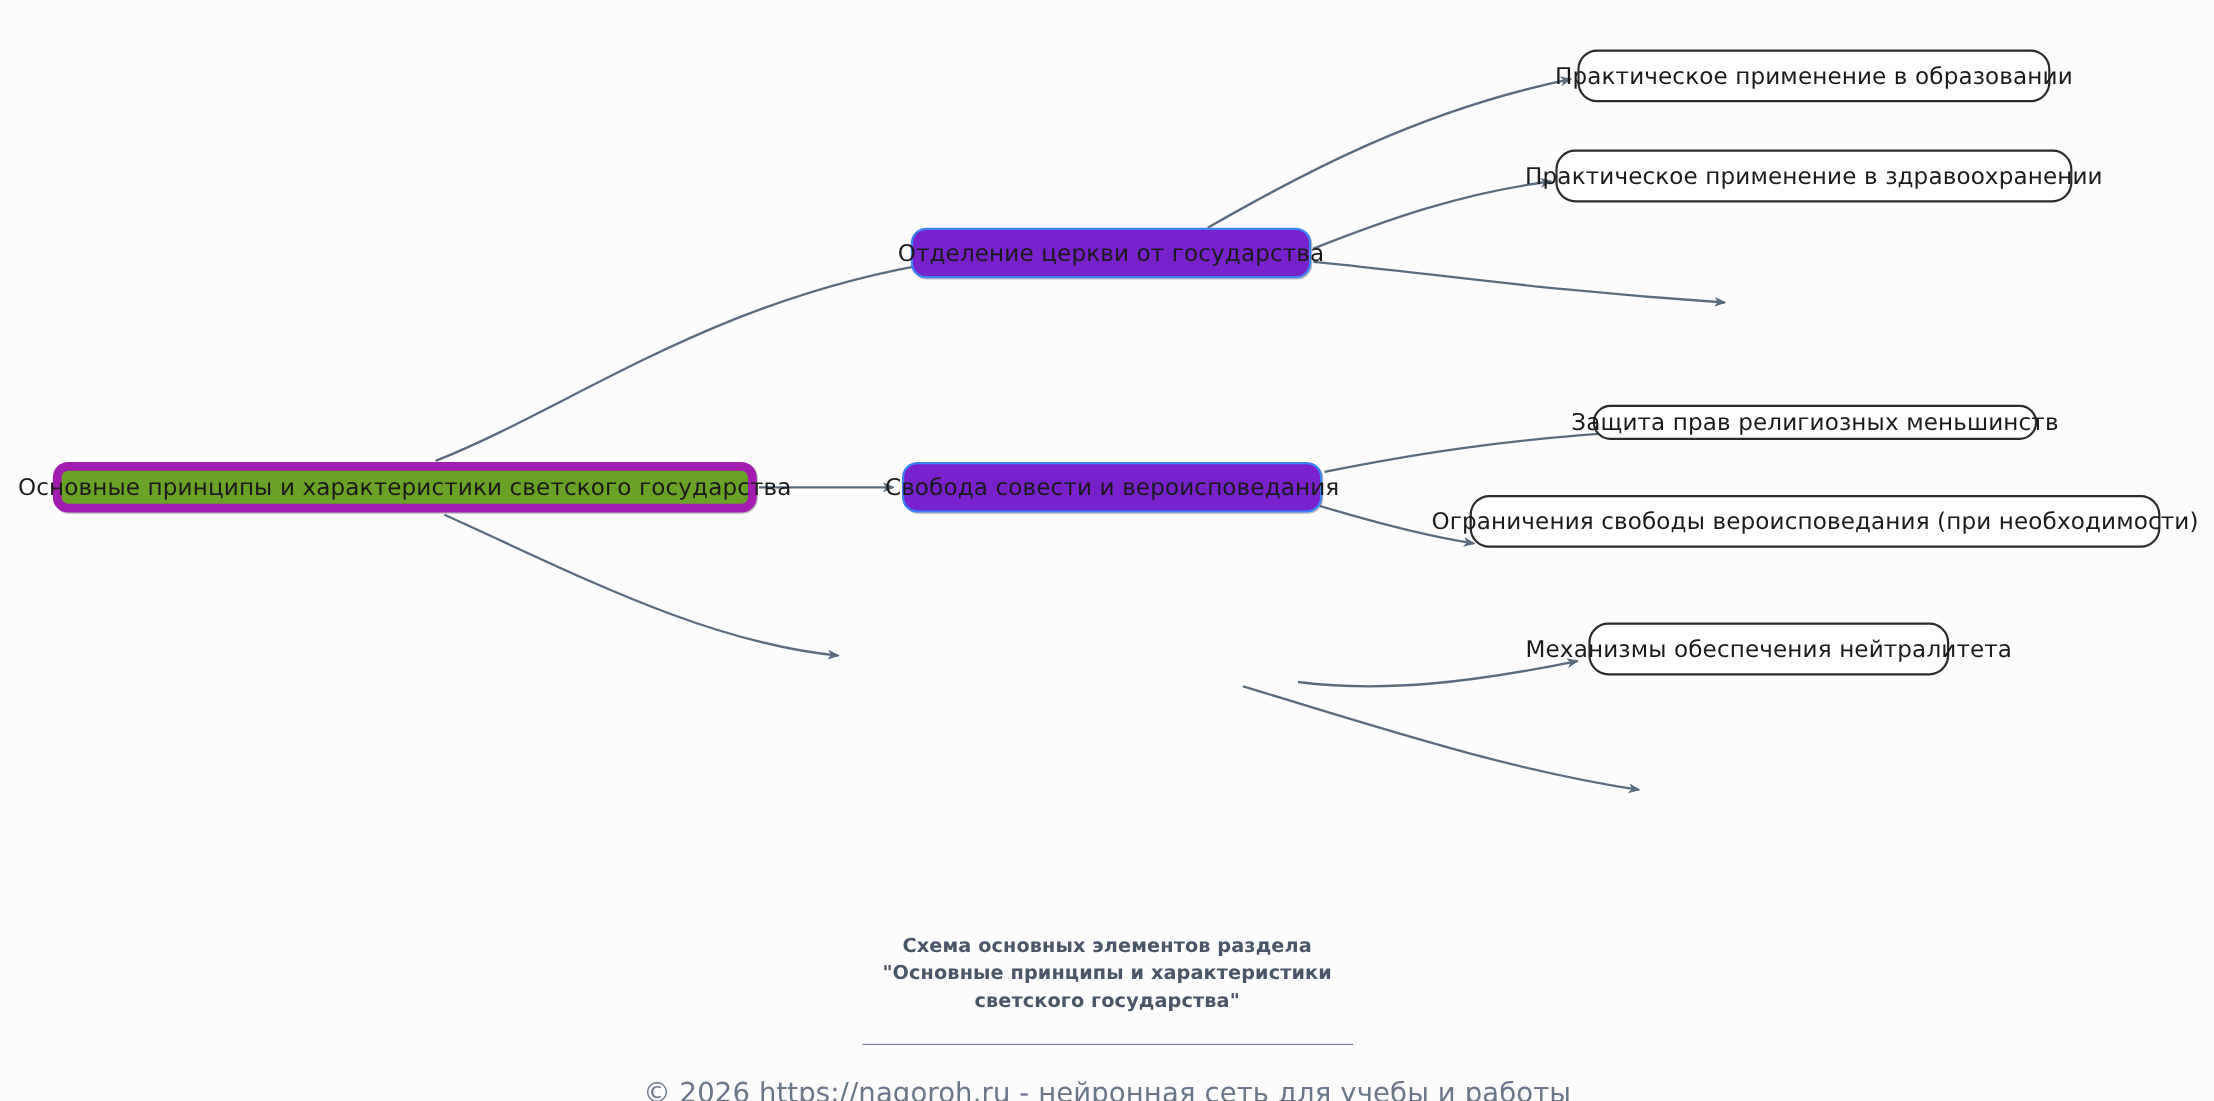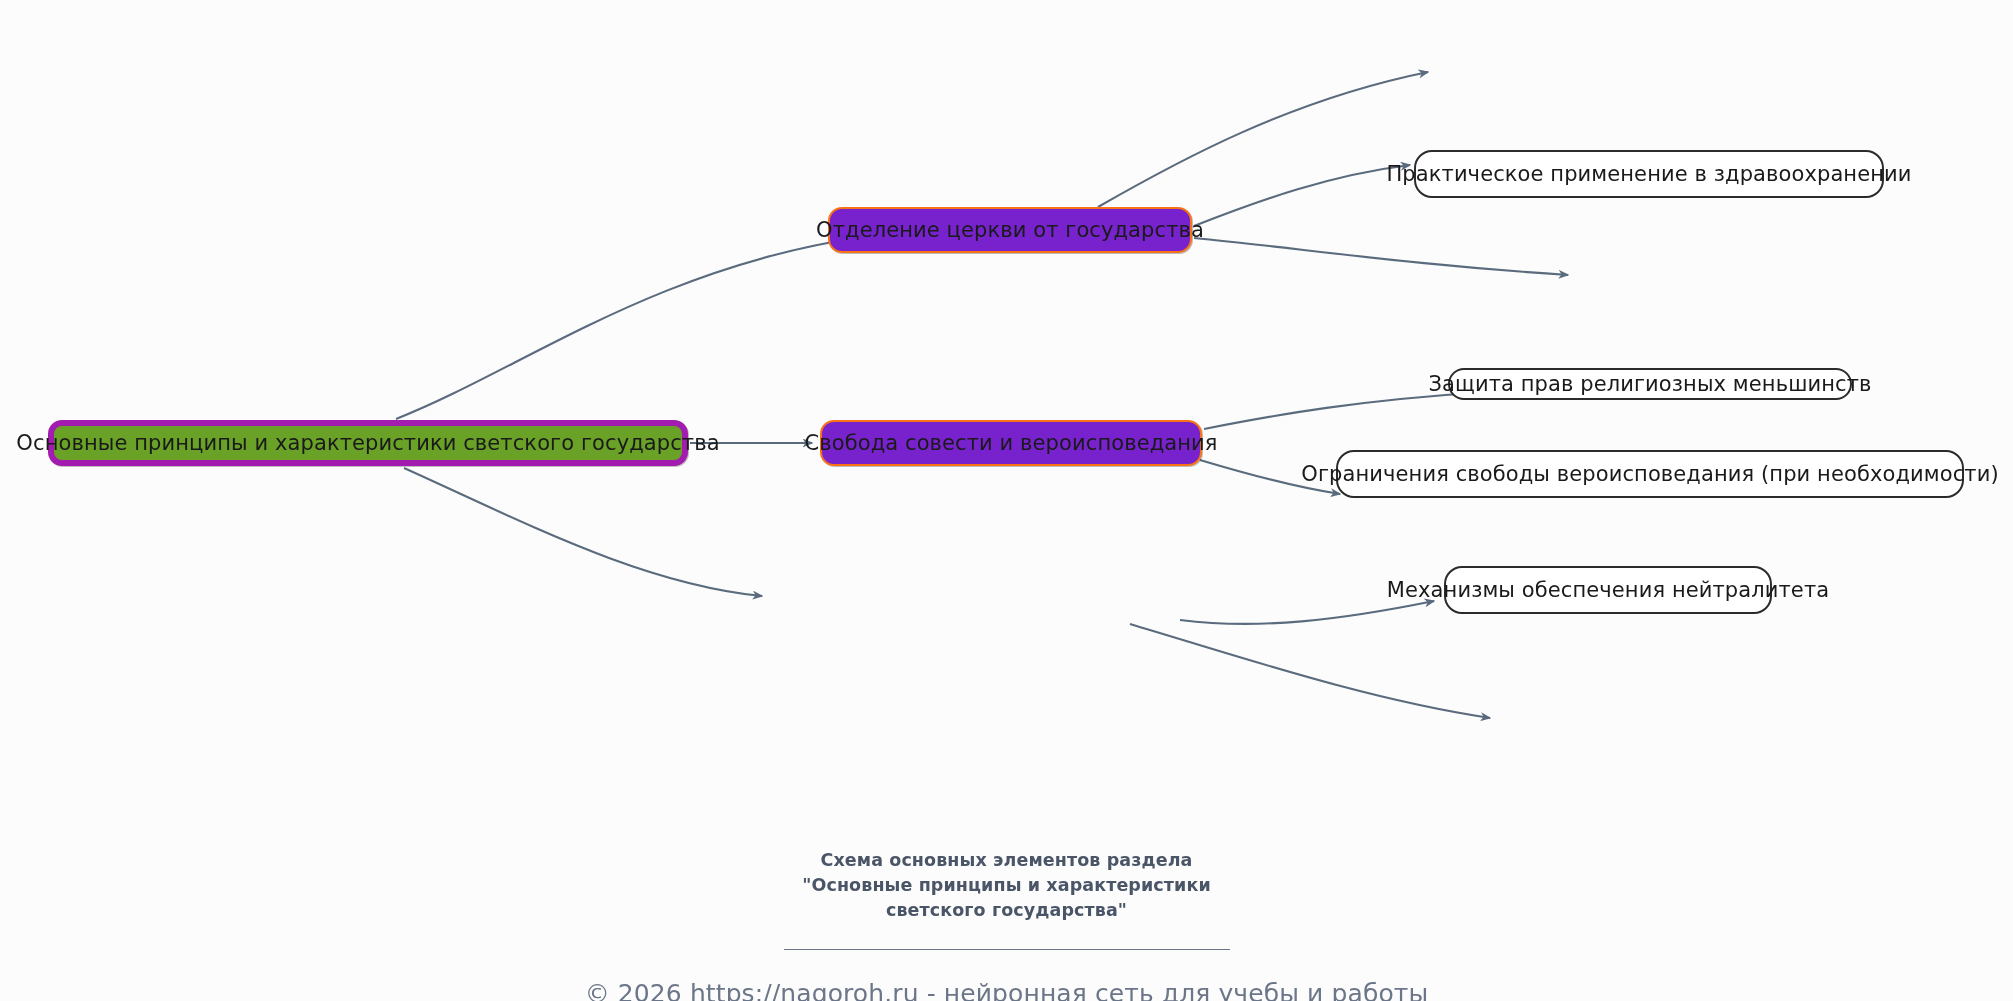--- a/index.html
+++ b/index.html
@@ -37,26 +37,26 @@
     justify-content: center;
     border-radius: 14px;
     white-space: nowrap;
     font-size: 21px;
     line-height: 1;
     letter-spacing: 0.1px;
     color: #1a1a1a;
   }
   .node-root {
     background: #6aa227;
-    border: 6px solid #a21caf;
+    border: 8px solid #a21caf;
     box-shadow: 1px 1px 0 rgba(0,0,0,0.25);
   }
   .node-branch {
     background: #7722cc;
-    border: 2px solid #f97316;
+    border: 2px solid #3b82f6;
     box-shadow: 1px 1px 0 rgba(0,0,0,0.25);
   }
   .node-leaf {
     background: #ffffff;
     border: 2px solid #2b2b2b;
     border-radius: 18px;
   }
   .node-label {
     display: block;
     padding: 0 4px;
@@ -124,22 +124,25 @@
 
   <div class="node node-branch" style="left:828px; top:207px; width:364px; height:46px;">
     <span class="node-label">Отделение церкви от государства</span>
   </div>
 
   <div class="node node-branch" style="left:820px; top:420px; width:382px; height:46px;">
     <span class="node-label">Свобода совести и вероисповедания</span>
   </div>
 
 
+  <div class="node node-leaf" style="left:1434px; top:45px; width:430px; height:48px;">
+    <span class="node-label">Практическое применение в образовании</span>
+  </div>
 
-  <div class="node node-leaf" style="left:1414px; top:150px; width:470px; height:48px;">
+  <div class="node node-leaf" style="left:1414px; top:136px; width:470px; height:48px;">
     <span class="node-label">Практическое применение в здравоохранении</span>
   </div>
 
 
   <div class="node node-leaf" style="left:1448px; top:368px; width:404px; height:32px;">
     <span class="node-label">Защита прав религиозных меньшинств</span>
   </div>
 
   <div class="node node-leaf" style="left:1336px; top:450px; width:628px; height:48px;text-align:right;">
     <span class="node-label">Ограничения свободы вероисповедания (при необходимости)</span>

